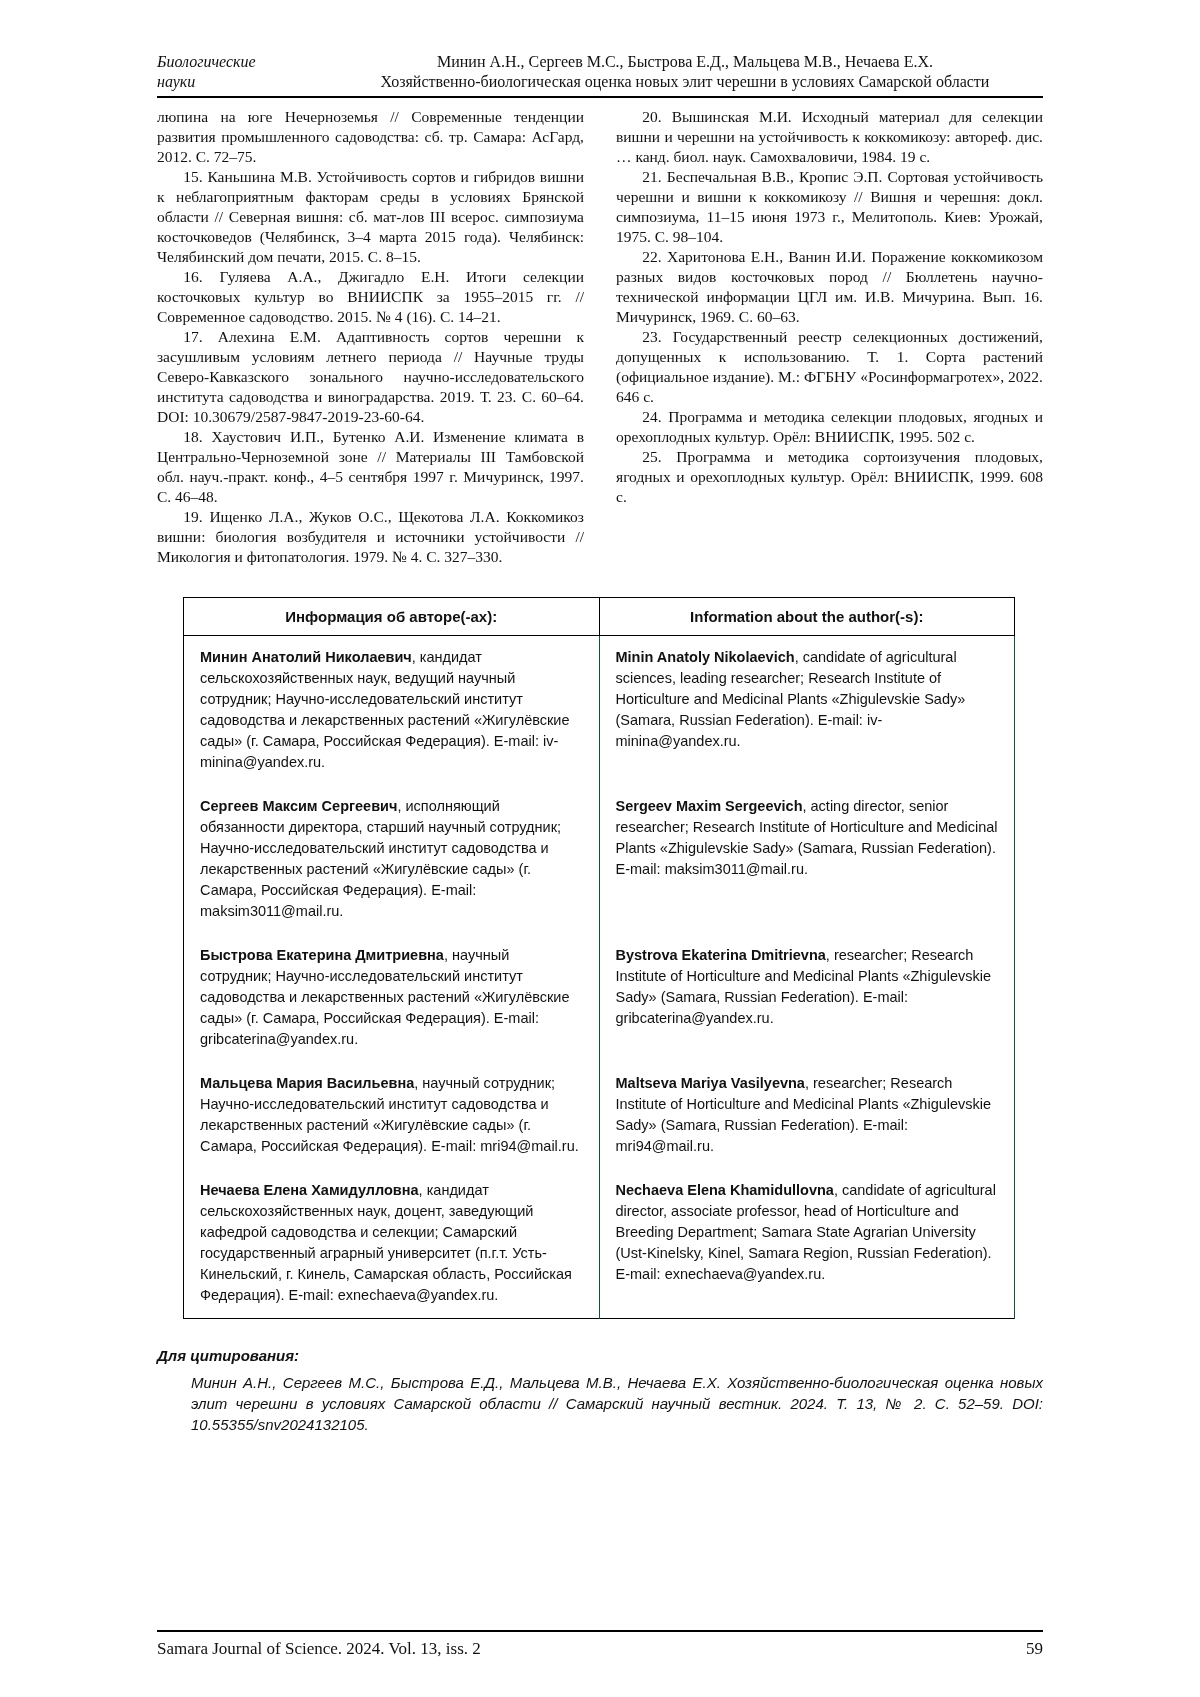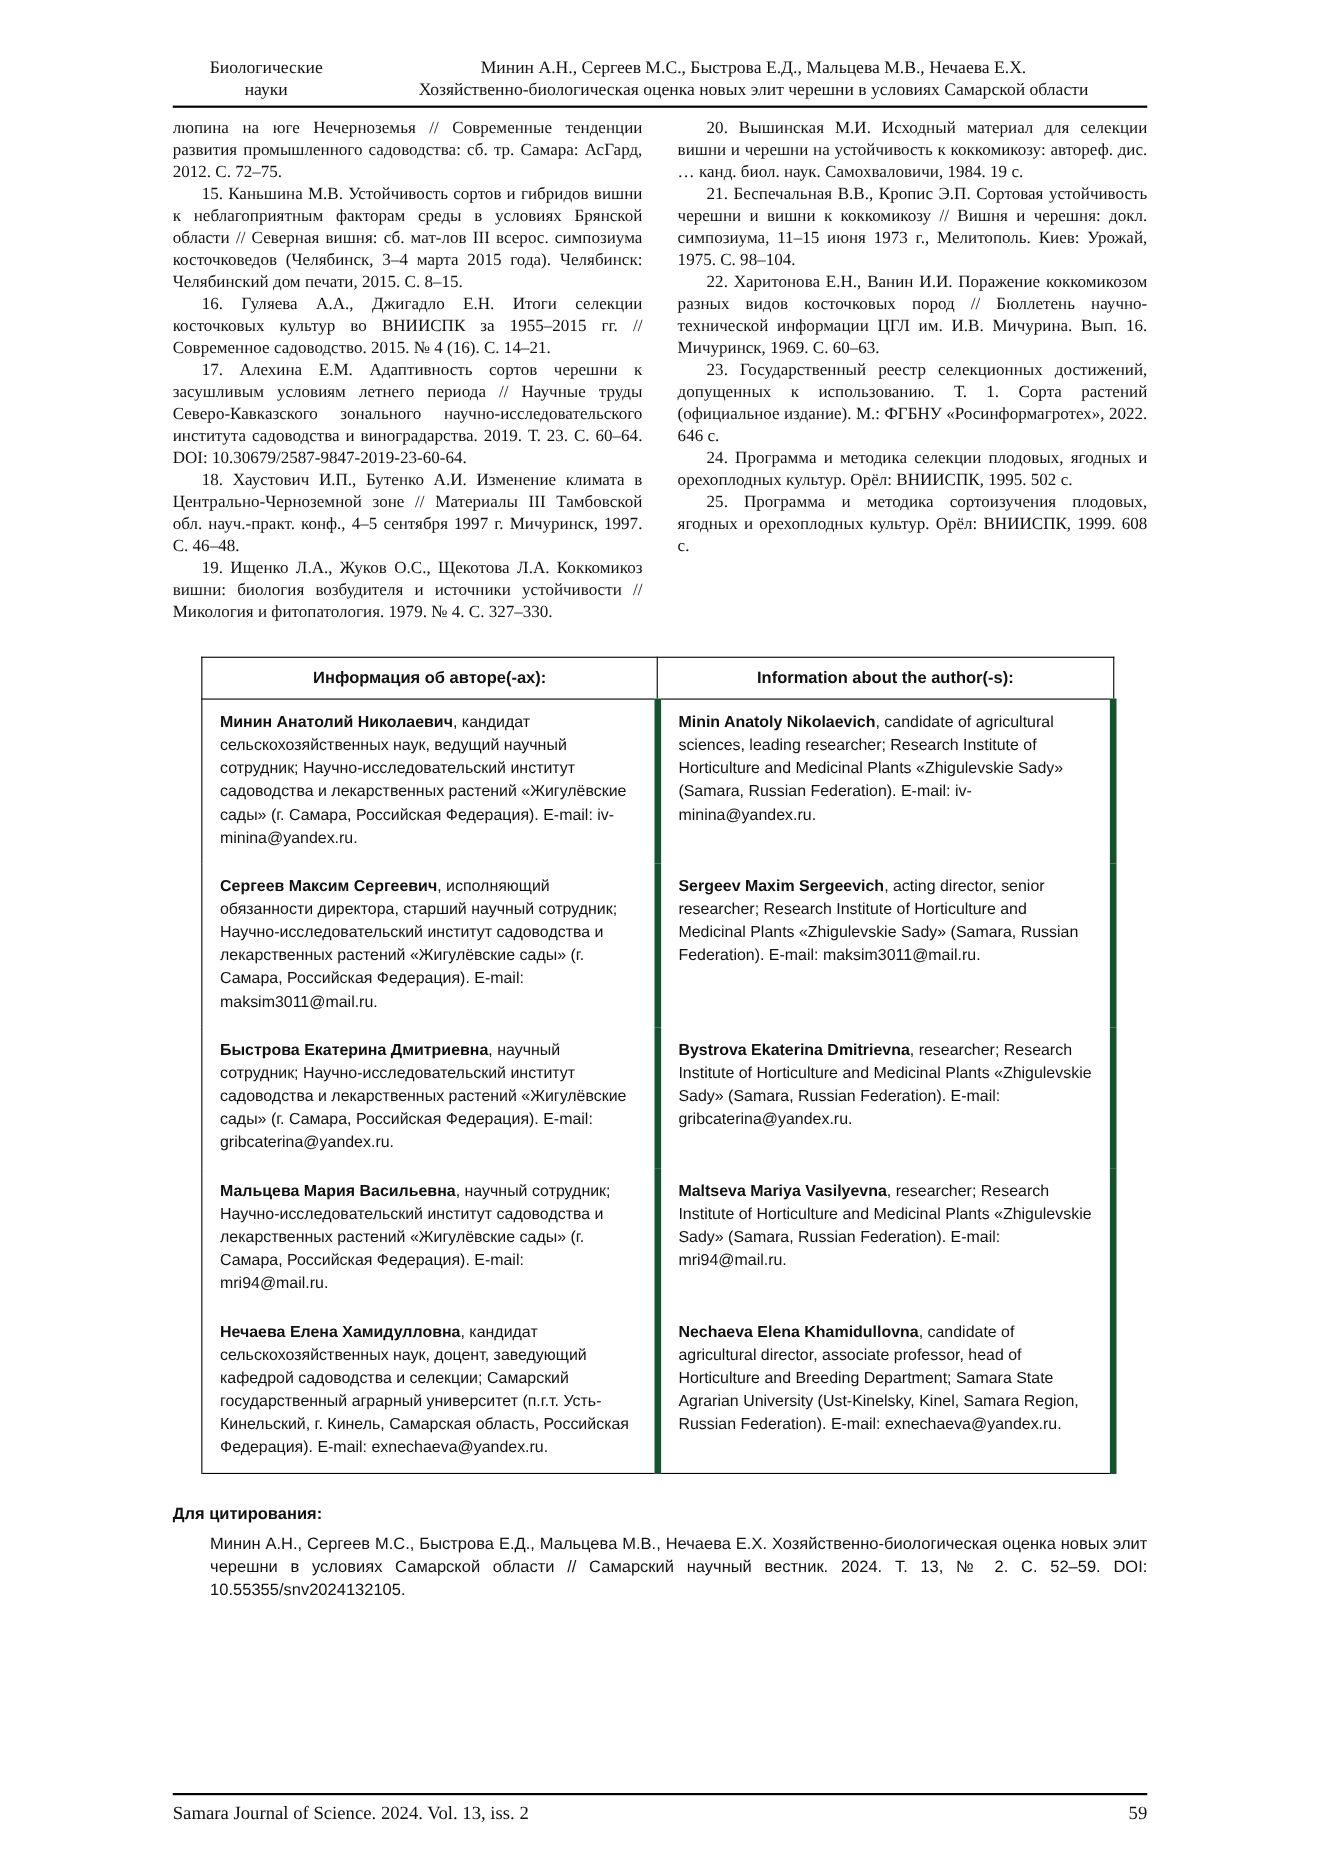--- a/index.html
+++ b/index.html
@@ -15,24 +15,24 @@
     padding: 52px 157px 38px 157px;
     display: flex;
     flex-direction: column;
     overflow: hidden;
   }
 
   
   .hdr { display: flex; align-items: flex-start; }
   .hdr-left {
     width: 170px;
+    font-style: italic;
     font-size: 16px;
     line-height: 20px;
     flex-shrink: 0;
-    text-align: center;
   }
   .hdr-right {
     flex: 1;
     text-align: center;
     font-size: 16px;
     line-height: 20px;
   }
   .rule { border-top: 2px solid #000; margin-top: 4px; }
 
   
@@ -59,32 +59,33 @@
   }
   .authors-table th {
     border: 1px solid #000;
     font-size: 15px;
     font-weight: bold;
     text-align: center;
     padding: 10px 14px;
   }
   .authors-table td {
     border-left: 1px solid #000;
-    border-right: 6px solid #14532d;
+    border-right: 1px solid #14532d;
     vertical-align: top;
     font-size: 14.5px;
     line-height: 21px;
     padding: 11px 16px 12px 16px;
   }
   .authors-table td p { text-align: left; }
 
   
   .citation {
     margin-top: 28px;
     font-family: "Liberation Sans", sans-serif;
+    font-style: italic;
   }
   .cit-label { font-weight: bold; font-size: 15px; }
   .cit-text {
     margin-top: 8px;
     margin-left: 34px;
     font-size: 15px;
     line-height: 21px;
     text-align: justify;
   }
 

